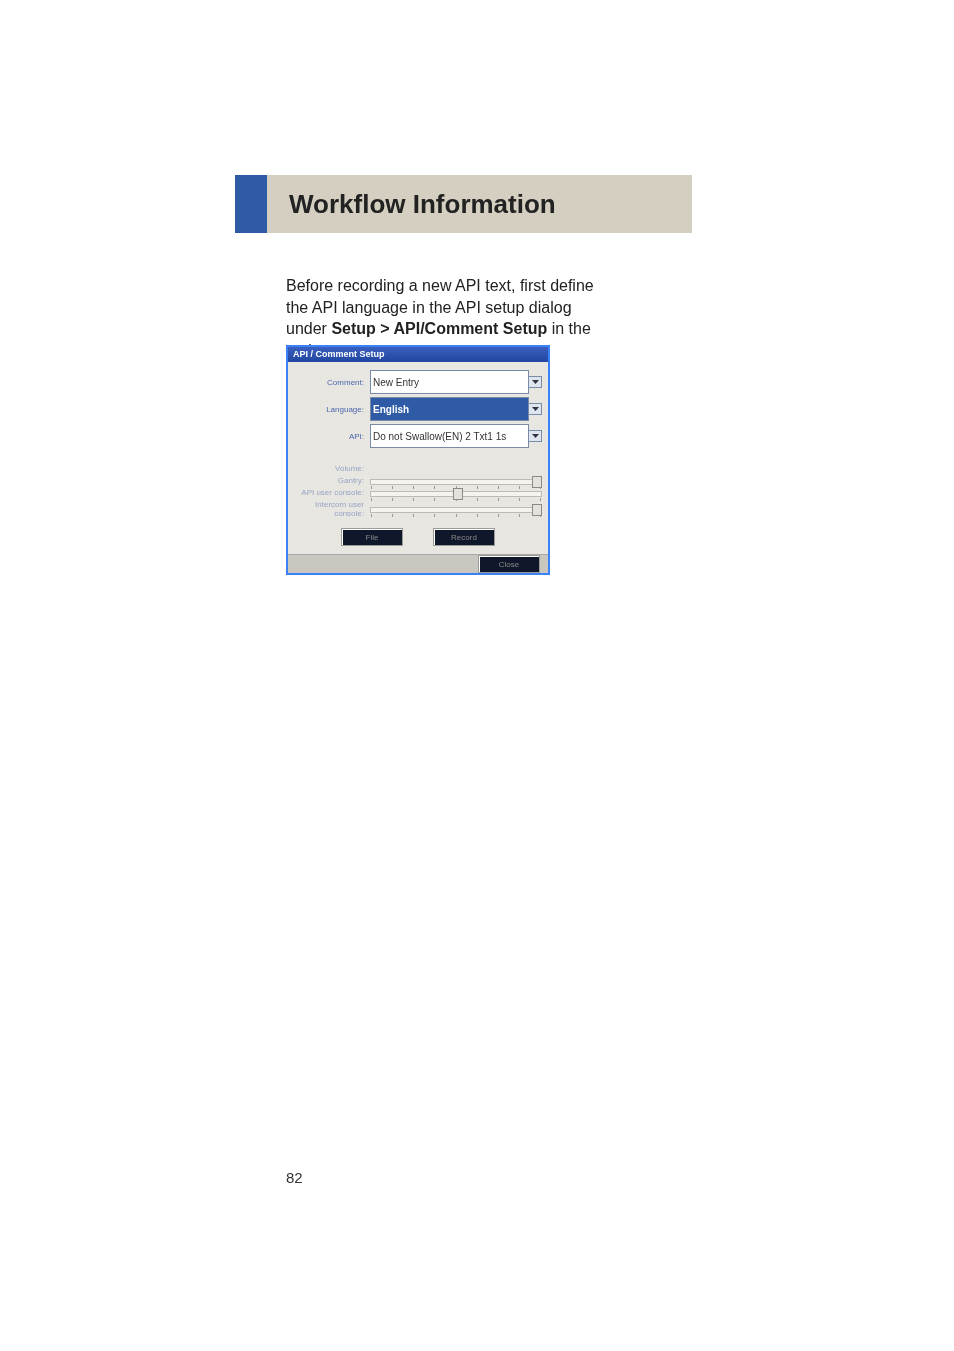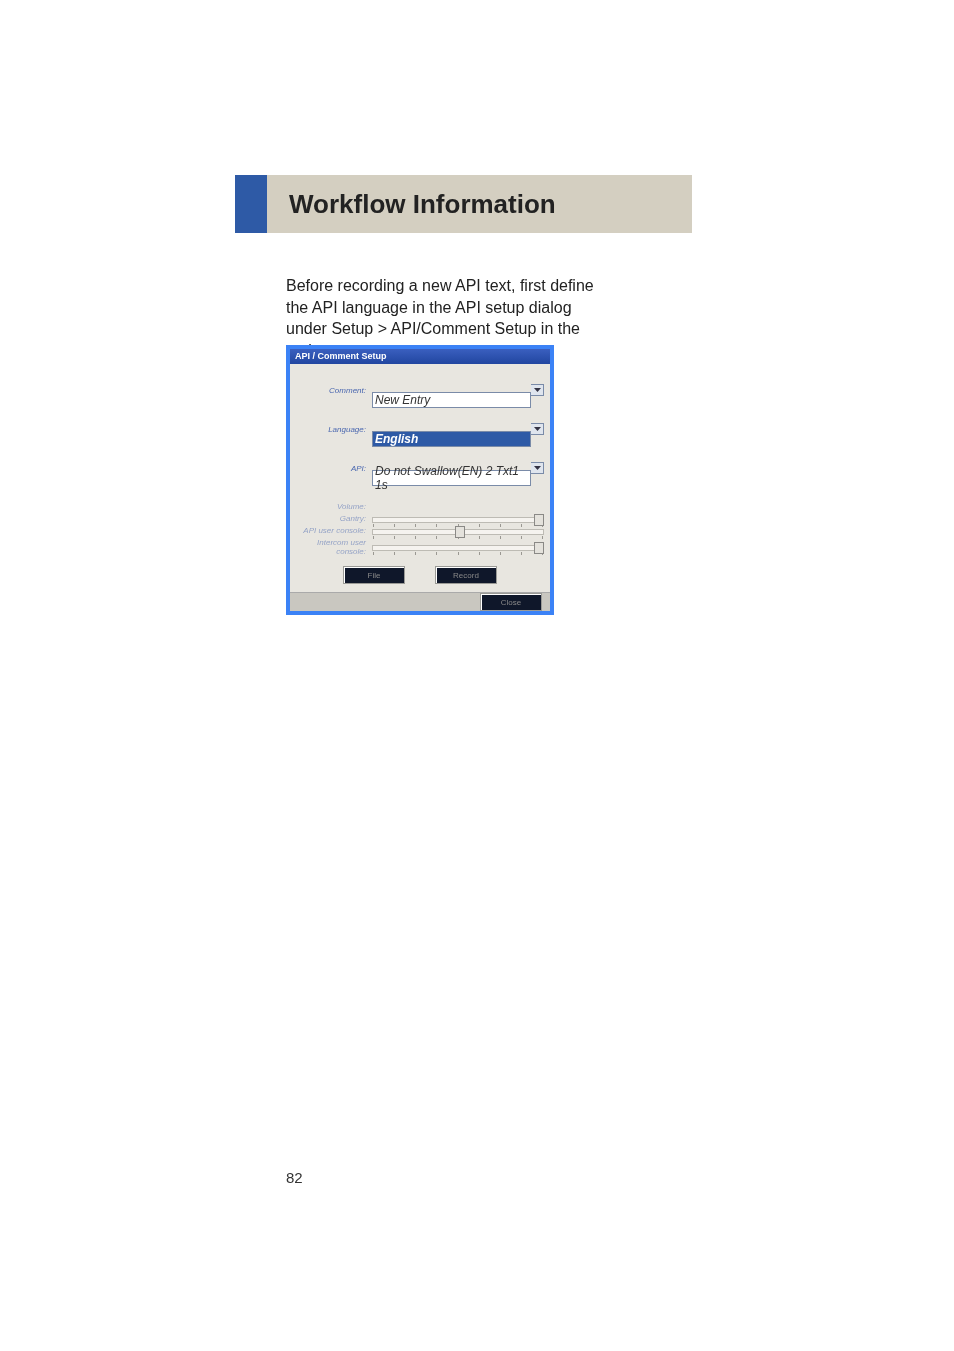--- a/index.html
+++ b/index.html
@@ -40,69 +40,67 @@
   .body-text {
     position: absolute;
     top: 275px;
     left: 286px;
     width: 318px;
     font-size: 16px;
     line-height: 1.35;
     color: #222;
   }
   .body-text b {
-    font-weight: 400;
+    font-weight: 700;
   }
   .screenshot {
     position: absolute;
     top: 345px;
     left: 286px;
     width: 260px;
     background: #d6d4ce;
-    border: 4px solid #3b82f6;
+    border: 2px solid #3b82f6;
     font-family: Tahoma, Arial, sans-serif;
     font-size: 8px;
   }
   .shot-title {
     background: linear-gradient(to bottom, #3a5fbf, #2146a0);
     color: #fff;
     font-size: 9px;
     font-weight: 700;
     padding: 2px 5px 3px;
   }
   .shot-inner {
     background: #e8e6e0;
     padding: 5px 6px 8px;
   }
   .shot-row {
     display: flex;
     align-items: center;
     margin: 3px 0;
-    font-style: italic;
   }
   .shot-label {
     color: #2c4fa6;
     font-size: 8px;
     width: 70px;
     text-align: right;
     padding-right: 6px;
     opacity: 0.85;
   }
   .shot-input {
     background: #fff;
     border: 1px solid #7a8ba8;
-    height: 16px;
+    height: 24px;
     flex: 1;
-    font-size: 12px;
+    font-size: 10px;
     padding: 0 2px;
     color: #333;
     display: flex;
     align-items: center;
     box-sizing: border-box;
-    margin-top: 20px;
   }
   .shot-input.highlight {
     background: #2e5aa6;
     color: #fff;
     font-weight: 700;
   }
   .shot-dd-arrow {
     width: 13px;
     height: 12px;
     background: #dfe5ee;

